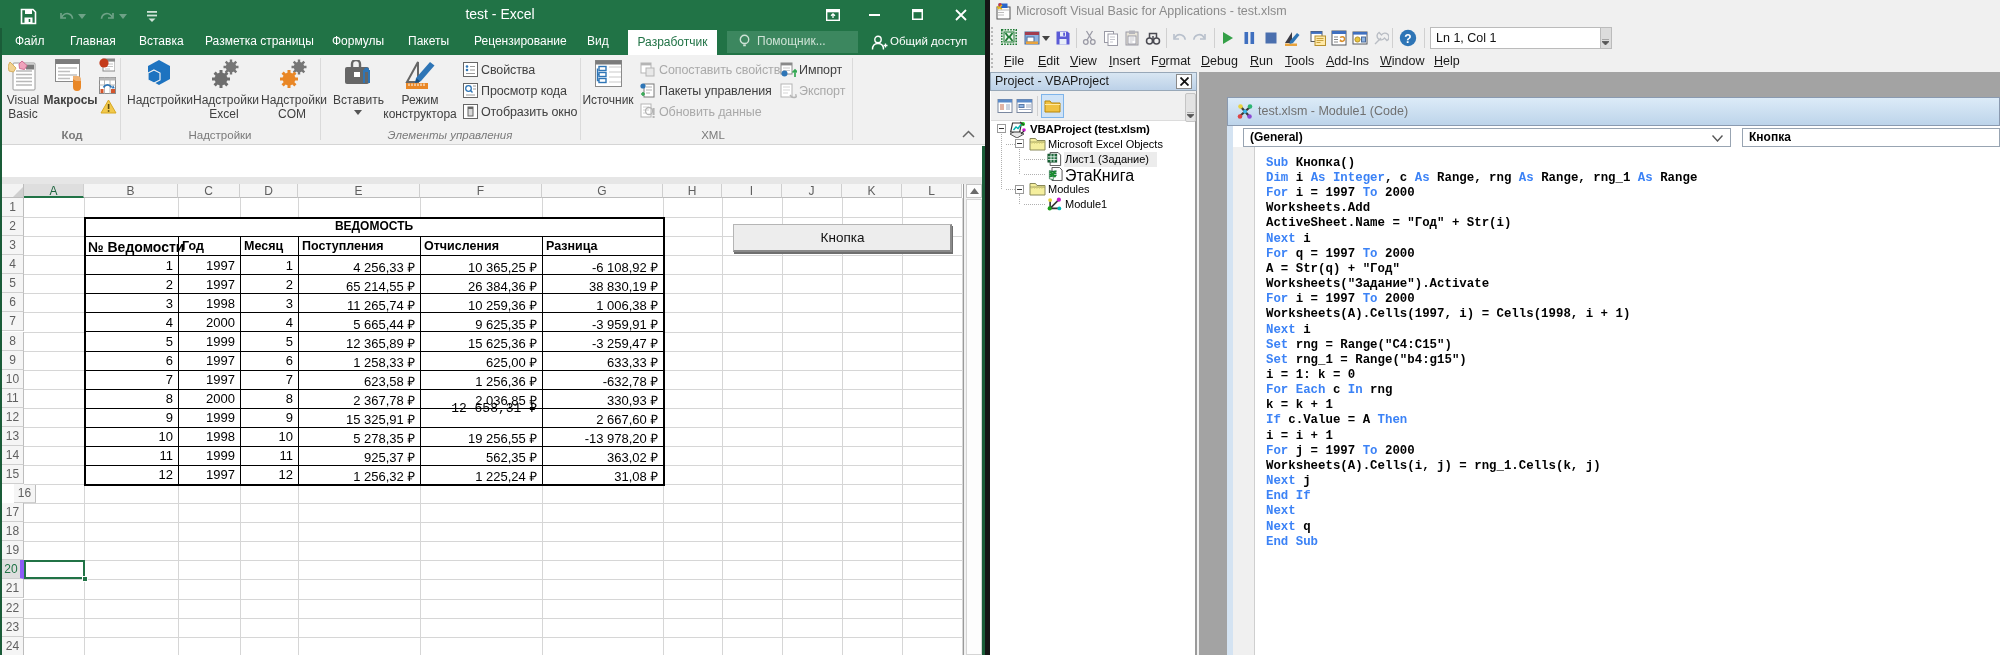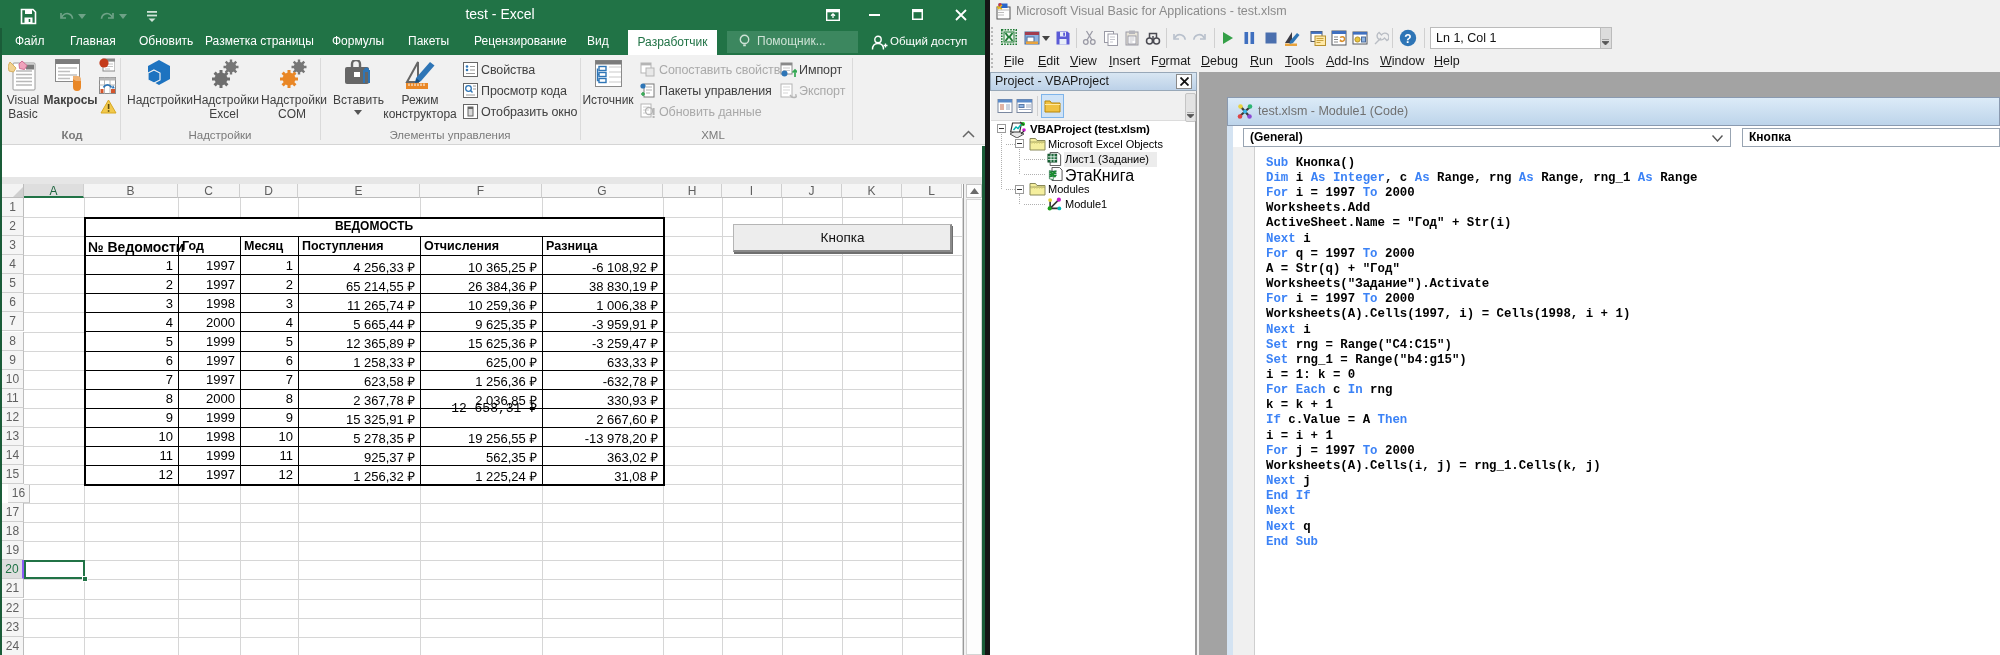--- a/index.html
+++ b/index.html
@@ -80,21 +80,21 @@
           <rect x="0.75" y="0.75" width="9.5" height="9.5" fill="none" stroke="#fff" stroke-width="1.5"></rect>
           <rect x="0.75" y="0.75" width="9.5" height="2.4" fill="#fff"></rect>
         </svg>
     <svg class="abs" style="left:955px;top:9px" width="12" height="12" viewBox="0 0 12 12">
           <path d="M1 1 L11 11 M11 1 L1 11" stroke="#fff" stroke-width="1.8"></path>
         </svg>
   </path></div>
   <div id="xl-tabs">
     <div class="xtab" style="left:15px;">Файл</div>
     <div class="xtab" style="left:70px;">Главная</div>
-    <div class="xtab" style="left:139px;">Обновить</div>
+    <div class="xtab" style="left:139px;">Вставка</div>
     <div class="xtab" style="left:205px;">Разметка страницы</div>
     <div class="xtab" style="left:332px;">Формулы</div>
     <div class="xtab" style="left:408px;">Пакеты</div>
     <div class="xtab" style="left:474px;">Рецензирование</div>
     <div class="xtab" style="left:587px;">Вид</div>
     <div class="xtab" style="left:628px;width:89px;background:#fff;color:#217346;text-align:center;top:2px;height:25px;line-height:24px;">Разработчик</div>
     <div class="abs" style="left:727px;top:3px;width:131px;height:22px;background:#3c875f;"></div>
     <svg class="abs" style="left:738px;top:6px" width="13" height="16" viewBox="0 0 13 16">
         <circle cx="6.5" cy="5.5" r="4.2" fill="none" stroke="#cde2d5" stroke-width="1.4"></circle>
         <path d="M4.8 9.5 h3.4 M5.2 11.5 h2.6" stroke="#cde2d5" stroke-width="1.3"></path>
@@ -233,21 +233,21 @@
         <circle cx="5.5" cy="5.5" r="2.8" fill="none" stroke="#2e75b6" stroke-width="1.3"></circle>
         <path d="M7.5 7.5 l2 2" stroke="#2e75b6" stroke-width="1.4"></path>
       </svg>
     <div class="smallitem" style="left:481px;top:29px;">Просмотр кода</div>
     <svg class="abs" style="left:463px;top:49px" width="15" height="15" viewBox="0 0 15 15">
         <rect x="0.5" y="0.5" width="14" height="14" fill="#fff" stroke="#666"></rect>
         <rect x="5" y="3" width="5" height="9" fill="#d9d9d9" stroke="#666"></rect>
         <rect x="5" y="3" width="5" height="2" fill="#666"></rect>
       </svg>
     <div class="smallitem" style="left:481px;top:50px;">Отобразить окно</div>
-    <div class="glabel" style="left:370px;width:160px;">Элементы управления</div>
+    <div class="glabel" style="left:370px;width:160px;font-style:italic;">Элементы управления</div>
     <div class="gsep" style="left:580px;"></div>
 
     <svg class="abs" style="left:595px;top:5px" width="27" height="27" viewBox="0 0 27 27">
         <rect x="0.5" y="0.5" width="26" height="26" fill="#fff" stroke="#8a8a8a"></rect>
         <rect x="0.5" y="0.5" width="26" height="4" fill="#7b7b7b"></rect>
         <path d="M14 7 h12 M14 12 h12 M14 17 h12 M14 22 h12" stroke="#c9c9c9"></path>
         <g fill="none" stroke="#2e75b6" stroke-width="1.4">
           <rect x="4" y="6.5" width="7" height="4"></rect>
           <rect x="4" y="12.5" width="7" height="4"></rect>
           <rect x="4" y="18.5" width="7" height="4"></rect>
@@ -322,25 +322,25 @@
     <div class="rowhead" style="top:109.3px;height:19.07px;line-height:19.07px;left:2px;">6</div>
     <div class="rowhead" style="top:128.4px;height:19.07px;line-height:19.07px;left:2px;">7</div>
     <div class="rowhead" style="top:147.5px;height:19.07px;line-height:19.07px;left:2px;">8</div>
     <div class="rowhead" style="top:166.6px;height:19.07px;line-height:19.07px;left:2px;">9</div>
     <div class="rowhead" style="top:185.6px;height:19.07px;line-height:19.07px;left:2px;">10</div>
     <div class="rowhead" style="top:204.7px;height:19.07px;line-height:19.07px;left:2px;">11</div>
     <div class="rowhead" style="top:223.8px;height:19.07px;line-height:19.07px;left:2px;">12</div>
     <div class="rowhead" style="top:242.8px;height:19.07px;line-height:19.07px;left:2px;">13</div>
     <div class="rowhead" style="top:261.9px;height:19.07px;line-height:19.07px;left:2px;">14</div>
     <div class="rowhead" style="top:281.0px;height:19.07px;line-height:19.07px;left:2px;">15</div>
-    <div class="rowhead" style="top:300.1px;height:19.07px;line-height:19.07px;left:8px;text-align:center;">16</div>
+    <div class="rowhead" style="top:300.1px;height:19.07px;line-height:19.07px;left:14px;text-align:center;">16</div>
     <div class="rowhead" style="top:319.1px;height:19.07px;line-height:19.07px;left:2px;">17</div>
     <div class="rowhead" style="top:338.2px;height:19.07px;line-height:19.07px;left:2px;">18</div>
     <div class="rowhead" style="top:357.3px;height:19.07px;line-height:19.07px;left:2px;">19</div>
-    <div class="rowhead" style="top:376.3px;height:19.07px;background:#dedede;color:#217346;border-right:2px solid #8b5cf6;line-height:19.07px;left:2px;">20</div>
+    <div class="rowhead" style="top:376.3px;height:19.07px;background:#dedede;color:#217346;border-right:4px solid #8b5cf6;line-height:19.07px;left:2px;">20</div>
     <div class="rowhead" style="top:395.4px;height:19.07px;line-height:19.07px;left:2px;">21</div>
     <div class="rowhead" style="top:414.5px;height:19.07px;line-height:19.07px;left:2px;">22</div>
     <div class="rowhead" style="top:433.5px;height:19.07px;line-height:19.07px;left:2px;">23</div>
     <div class="rowhead" style="top:452.6px;height:19.07px;line-height:19.07px;left:2px;">24</div>
     <div class="gvline" style="left:84px;top:14px;height:457px;"></div>
     <div class="gvline" style="left:178px;top:14px;height:457px;"></div>
     <div class="gvline" style="left:240px;top:14px;height:457px;"></div>
     <div class="gvline" style="left:298px;top:14px;height:457px;"></div>
     <div class="gvline" style="left:420px;top:14px;height:457px;"></div>
     <div class="gvline" style="left:542px;top:14px;height:457px;"></div>

